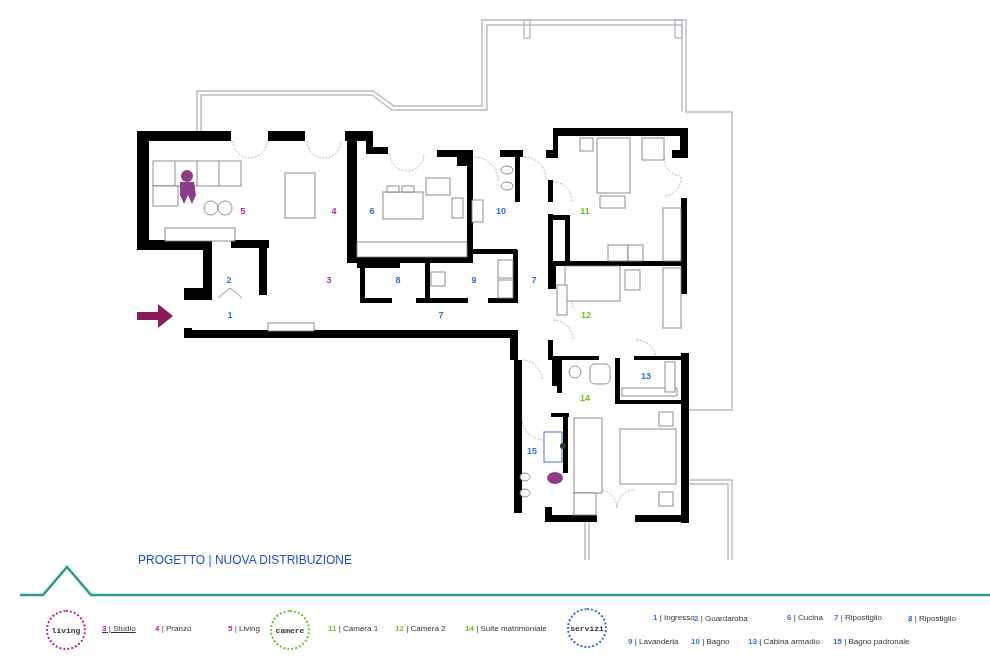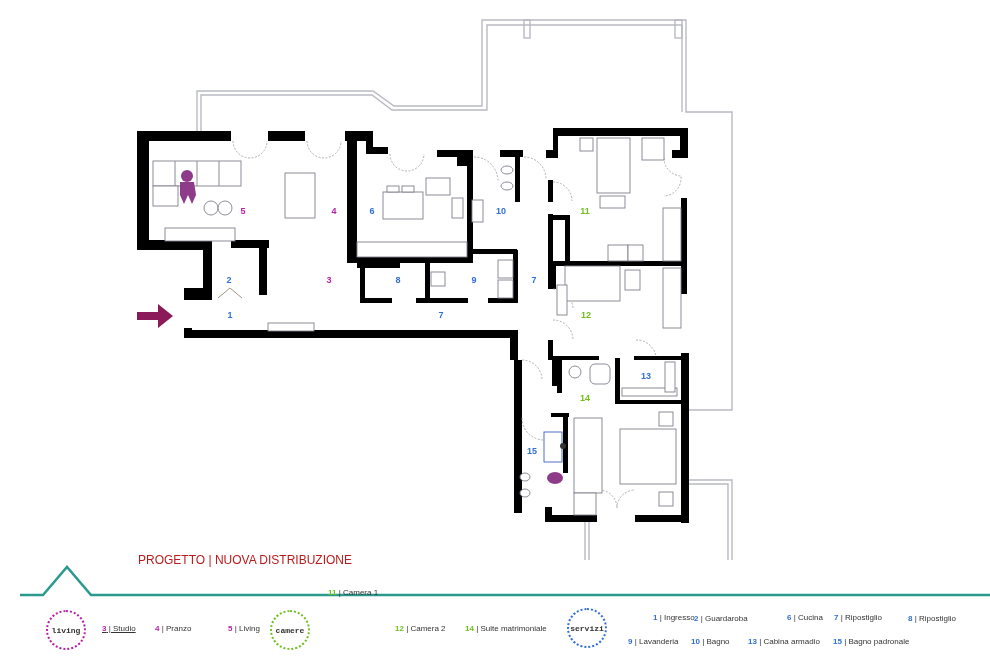--- a/index.html
+++ b/index.html
@@ -4,21 +4,21 @@
 <style>
   html, body { margin: 0; padding: 0; background: #ffffff; }
   body { width: 990px; height: 670px; position: relative; overflow: hidden; font-family: "Liberation Sans", sans-serif; }
   #plan { position: absolute; left: 0; top: 0; width: 990px; height: 560px; }
   .wall { fill: #000; }
   .thin { fill: none; stroke: #8a8a95; stroke-width: 1; }
   .terrace { fill: none; stroke: #b9b9c2; stroke-width: 1.4; }
   .furn { fill: #fff; stroke: #7f7f8c; stroke-width: 0.9; }
   .door { fill: none; stroke: #9a9aa2; stroke-width: 0.8; stroke-dasharray: 2 1.5; }
   .rlabel { font-family: "Liberation Sans", sans-serif; font-weight: bold; font-size: 9px; text-anchor: middle; }
-  .title { position: absolute; left: 138px; top: 553px; font-size: 12px; color: #b91c1c; letter-spacing: 0px; font-family: "Liberation Sans", sans-serif; }
+  .title { position: absolute; left: 138px; top: 553px; font-size: 12px; color: #1d4ed8; letter-spacing: 0px; font-family: "Liberation Sans", sans-serif; }
   #roofline { position: absolute; left: 0; top: 560px; width: 990px; height: 40px; }
   .legend-circle { position: absolute; width: 40px; height: 40px; border-radius: 50%; border: 2.5px dotted; display: flex; align-items: center; justify-content: center; font-size: 8px; font-weight: bold; color: #333; box-sizing: border-box; font-family: Liberation Mono, monospace; }
   .litem { position: absolute; font-size: 8px; color: #333; white-space: nowrap; }
   .litem .num { font-weight: bold; }
 </style>
 </head>
 <body>
 
 <svg id="plan" viewBox="0 0 990 560" xmlns="http://www.w3.org/2000/svg">
 
@@ -223,21 +223,21 @@
   <div class="litem" style="left:155px;top:624px;">
     <span class="num" style="color:#b61fa6">4</span><span> | Pranzo</span>
   </div>
   <div class="litem" style="left:228px;top:624px;">
     <span class="num" style="color:#b61fa6">5</span><span> | Living</span>
   </div>
 
   <div class="legend-circle" style="left:270px;top:610px;border-color:#6fbf1f;">
     <span>camere</span>
   </div>
-  <div class="litem" style="left:328px;top:588px;">
+  <div class="litem" style="left:328px;top:624px;">
     <span class="num" style="color:#6fbf1f">11</span><span> | Camera 1</span>
   </div>
   <div class="litem" style="left:395px;top:624px;">
     <span class="num" style="color:#6fbf1f">12</span><span> | Camera 2</span>
   </div>
   <div class="litem" style="left:465px;top:624px;">
     <span class="num" style="color:#6fbf1f">14</span><span> | Suite matrimoniale</span>
   </div>
 
   <div class="legend-circle" style="left:567px;top:608px;border-color:#2f6fd6;">

